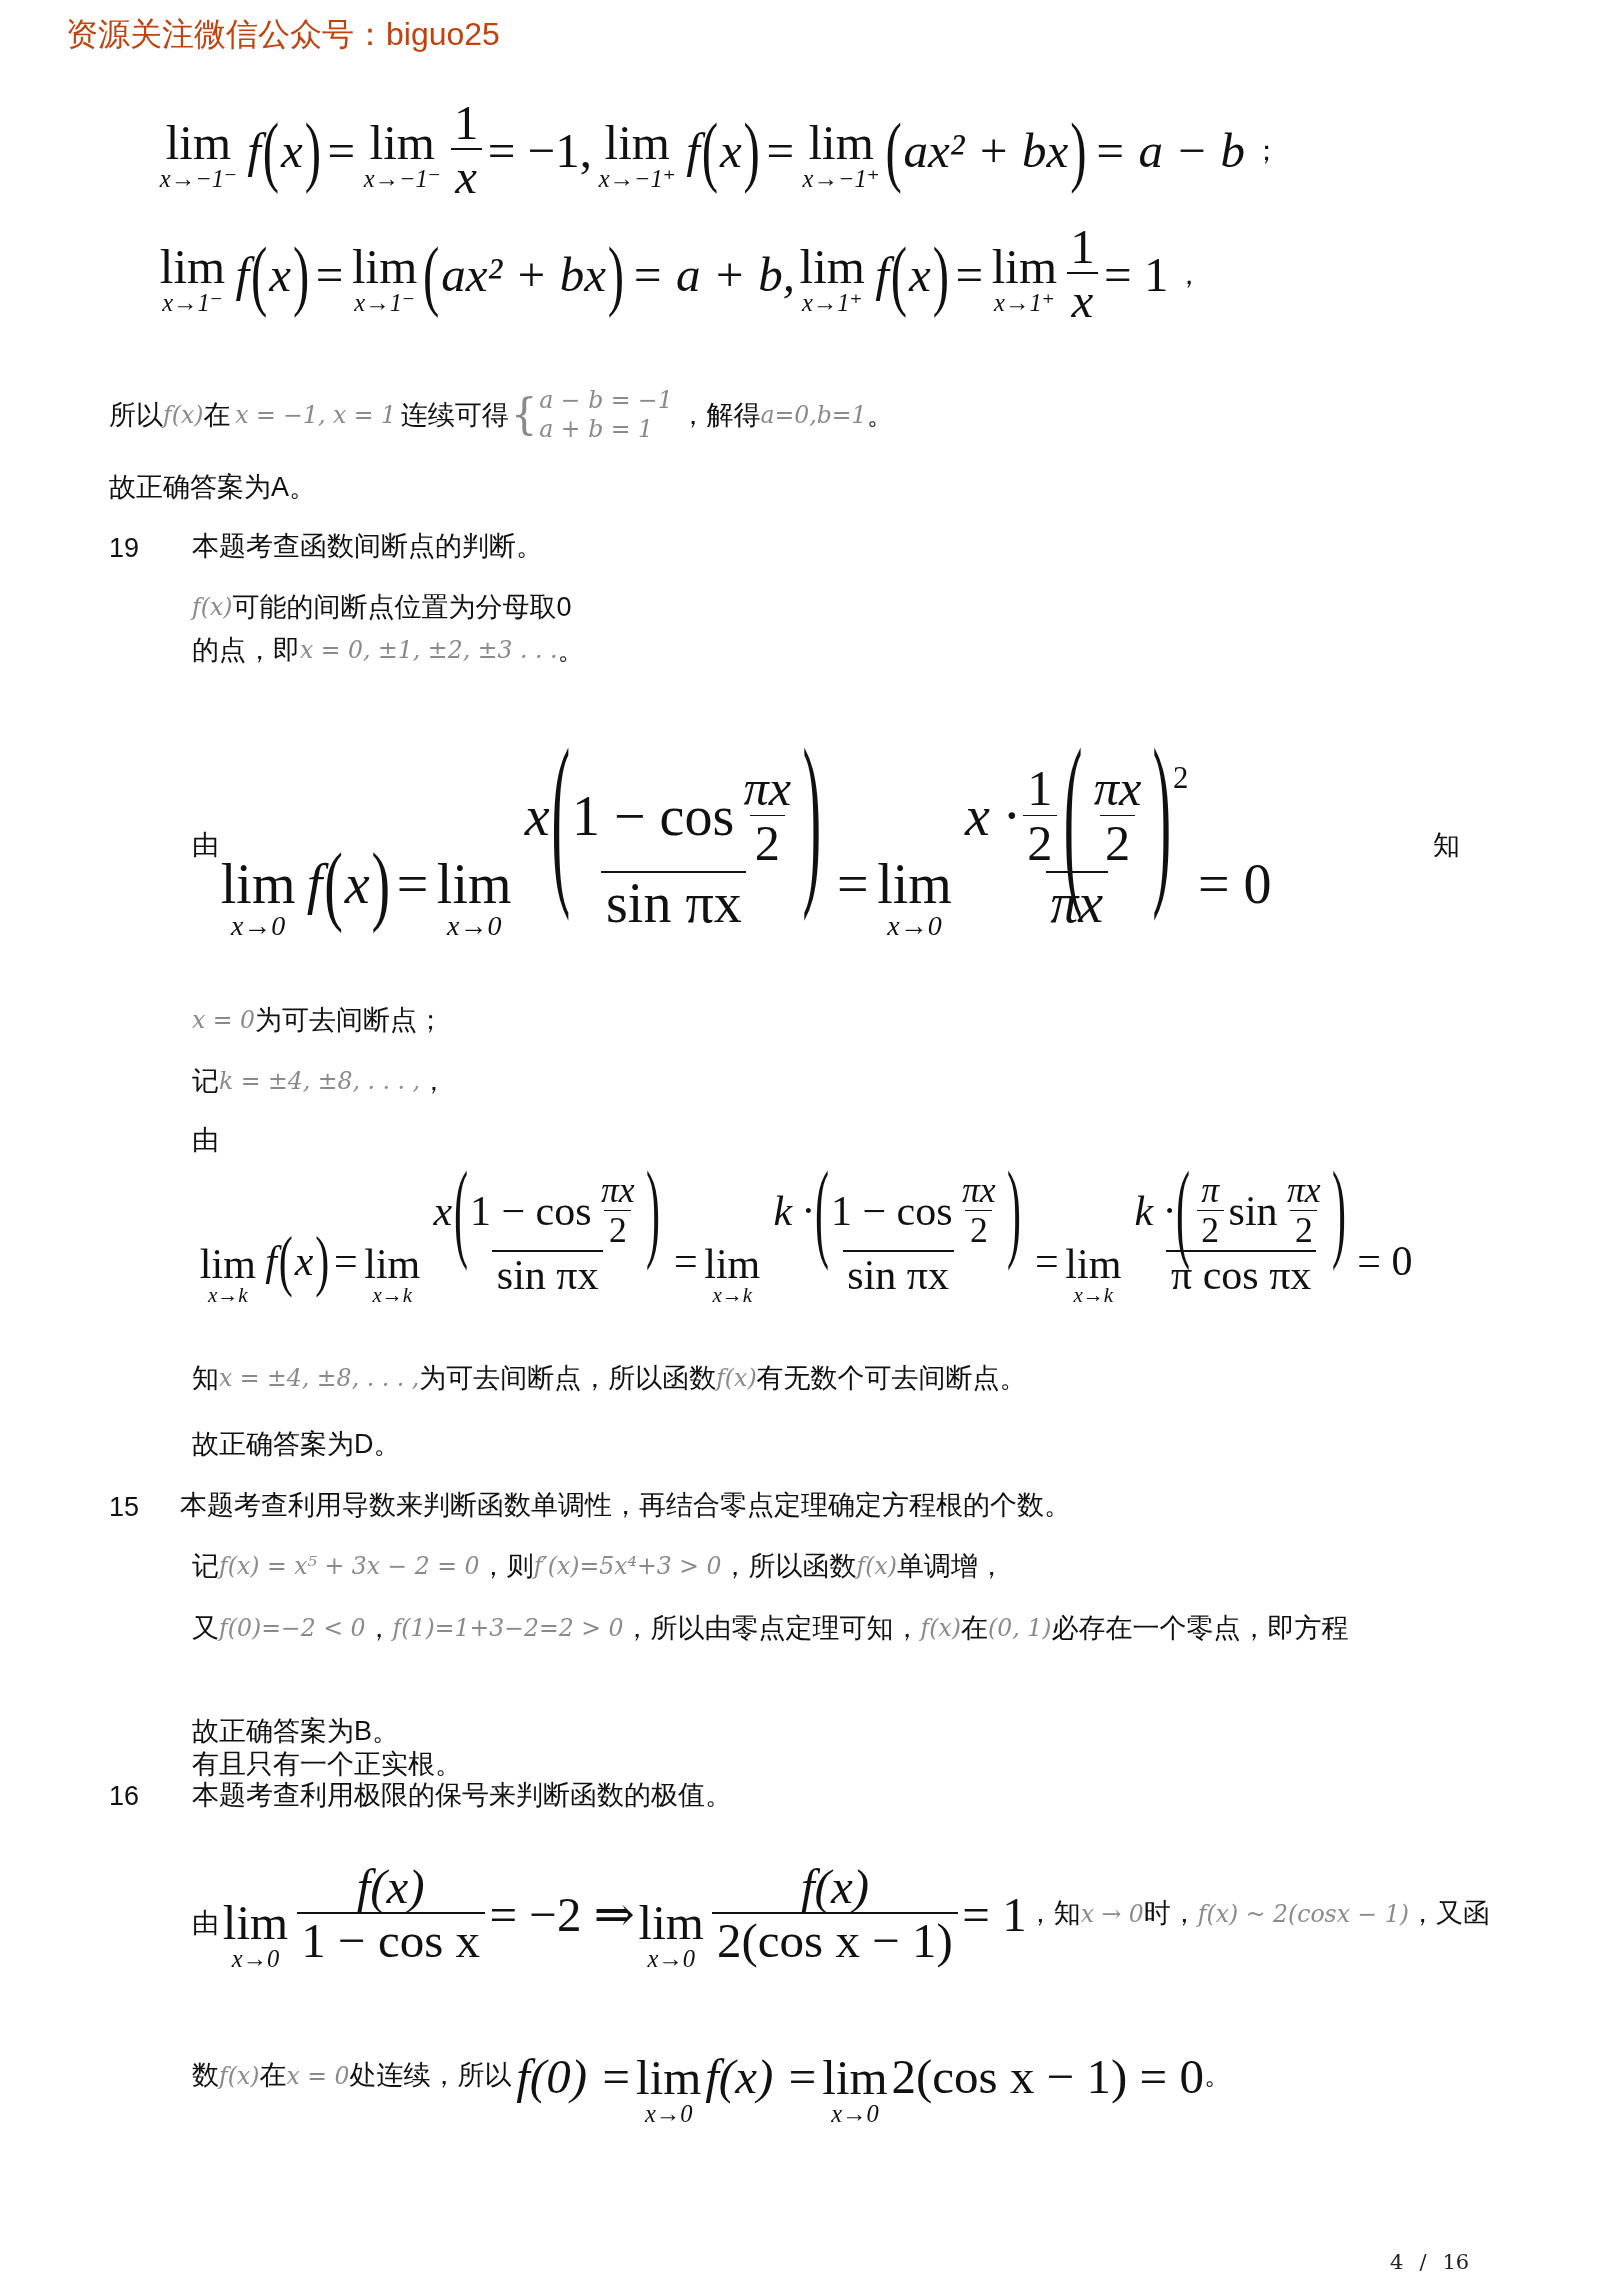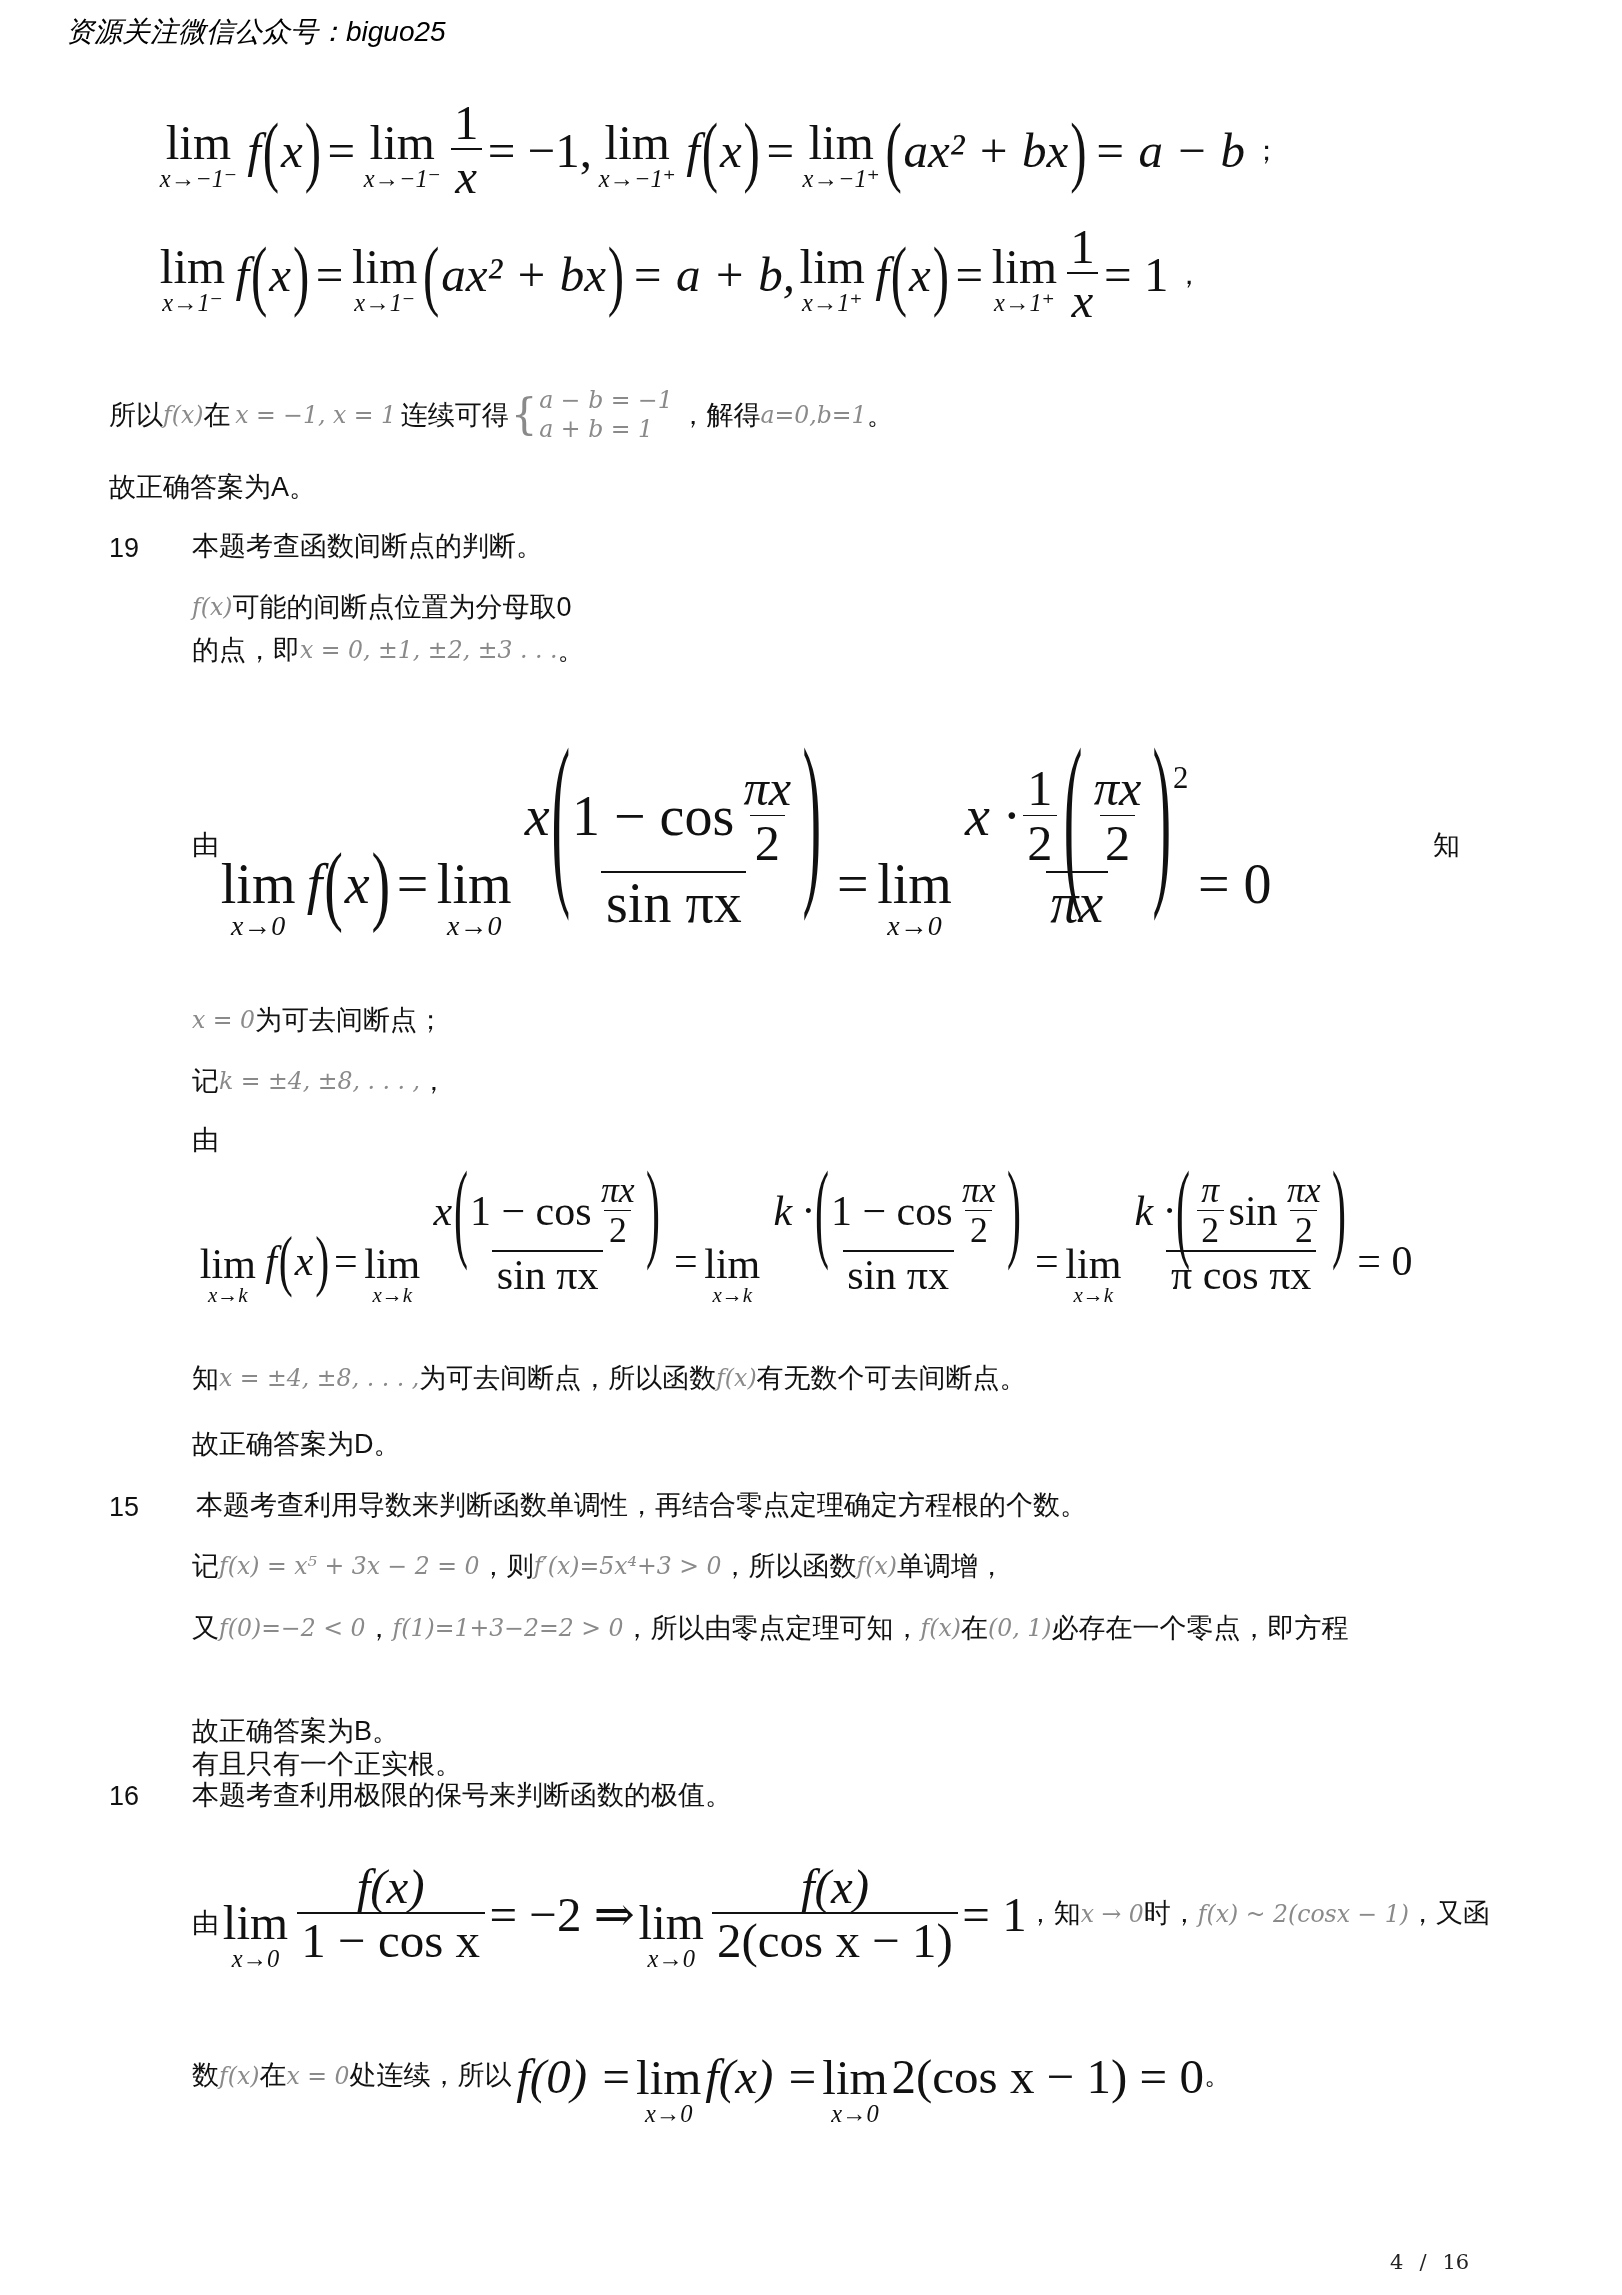--- a/index.html
+++ b/index.html
@@ -1,18 +1,18 @@
 <!DOCTYPE html>
 <html style="font-size:7.5px"><head>
 <meta charset="utf-8">
 <style>
   html, body { margin:0; padding:0; background:#ffffff; }
   body { width:1622px; height:2295px; position:relative; overflow:hidden; font-family:"Liberation Sans", "DejaVu Sans", sans-serif; color:#111; }
   .abs { position:absolute; }
-  .watermark { left:66px; top:13px; font-size:28px; color:#000000; white-space:nowrap;font-style:italic; }
+  .watermark { left:66px; top:13px; font-size:32px; color:#c2410c; white-space:nowrap; }
   .txt { font-size:27px; line-height:1.25; white-space:nowrap; color:#111; }
   .num { font-size:27px; color:#111; }
   .ilm { font-family:"DejaVu Serif", serif; color:#8a8a8a; font-style:italic; font-size:23.6px; }
   
   .math { font-family:"Liberation Serif", "DejaVu Serif", serif; color:#111; white-space:nowrap; display:flex; align-items:center; }
   .math i { font-style:italic; }
   .lim { display:inline-flex; flex-direction:column; align-items:center; margin:0 3.8px; }
   .lim .w { line-height:1;margin-top:8px; }
   .lim .s { font-size:0.5em; line-height:1; font-style:italic; }
   .frac { display:inline-flex; flex-direction:column; align-items:center; margin:0 4.7px; vertical-align:middle; }
@@ -276,21 +276,21 @@
 <div class="abs txt" style="left:192px; top:1362px; display:flex; align-items:center;">
   <span>知</span>
     <span class="ilm">x = ±4, ±8, . . . ,</span>
     <span>为可去间断点，所以函数</span>
     <span class="ilm">f(x)</span>
     <span>有无数个可去间断点。</span>
 </div>
 <div class="abs txt" style="left:192px; top:1428px;">故正确答案为D。</div>
 
 <div class="abs num" style="left:109px; top:1492px;">15</div>
-<div class="abs txt" style="left:196px; top:1489px;">本题考查利用导数来判断函数单调性，再结合零点定理确定方程根的个数。</div>
+<div class="abs txt" style="left:180px; top:1489px;">本题考查利用导数来判断函数单调性，再结合零点定理确定方程根的个数。</div>
 <div class="abs txt" style="left:192px; top:1550px; display:flex; align-items:center;">
   <span>记</span>
     <span class="ilm">f(x) = x⁵ + 3x − 2 = 0</span>
     <span>，则</span>
     <span class="ilm">f′(x)=5x⁴+3 &gt; 0</span>
     <span>，所以函数</span>
     <span class="ilm">f(x)</span>
     <span>单调增，</span>
 </div>
 <div class="abs txt" style="left:192px; top:1612px; display:flex; align-items:center;">

